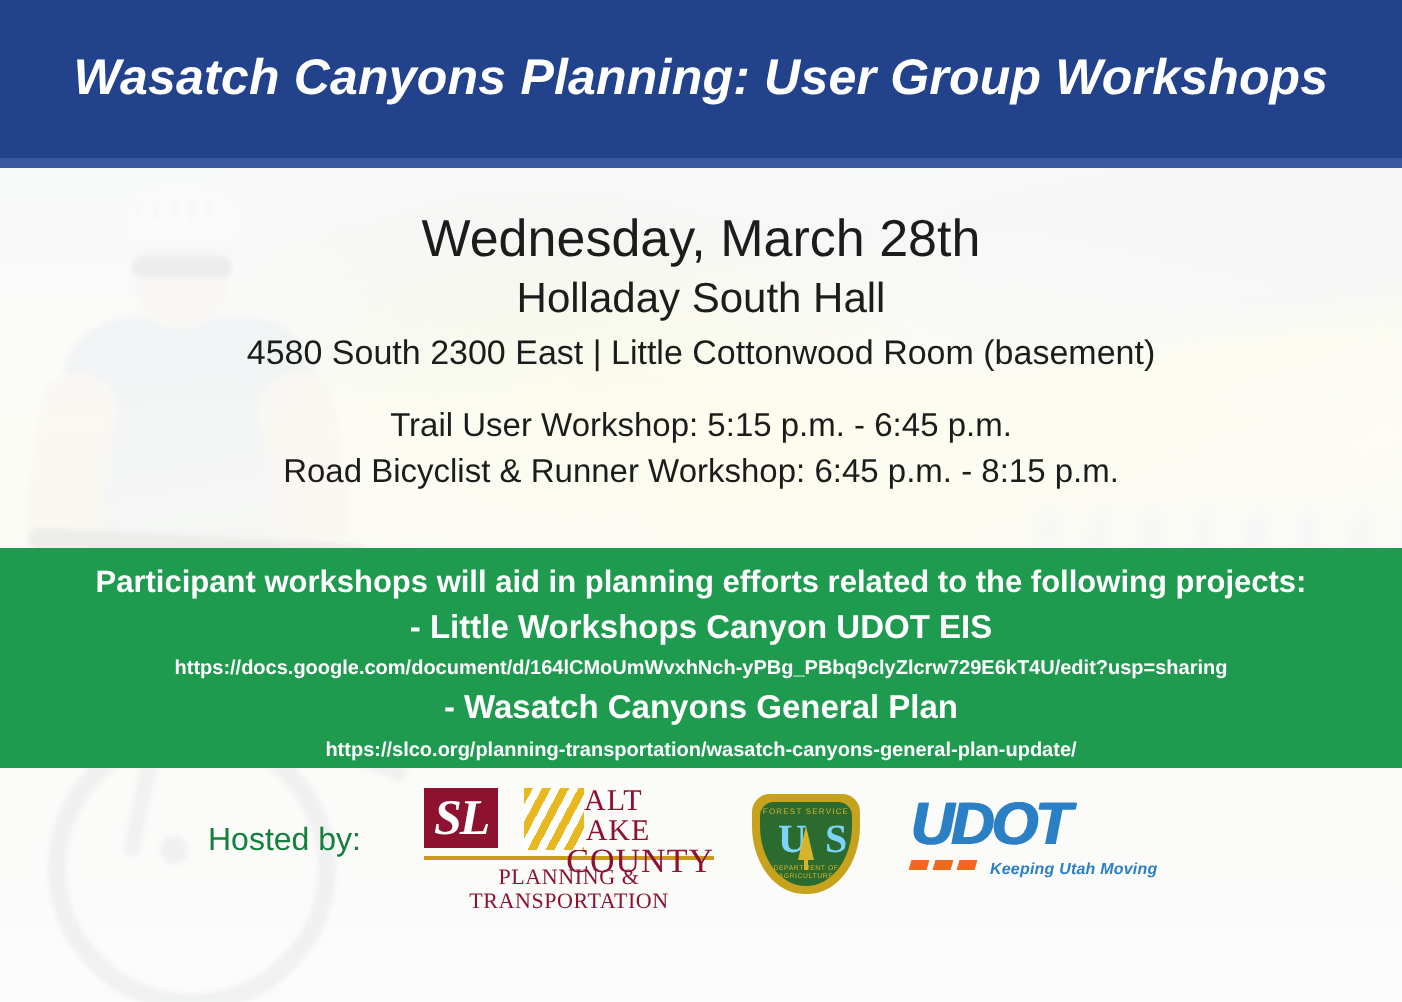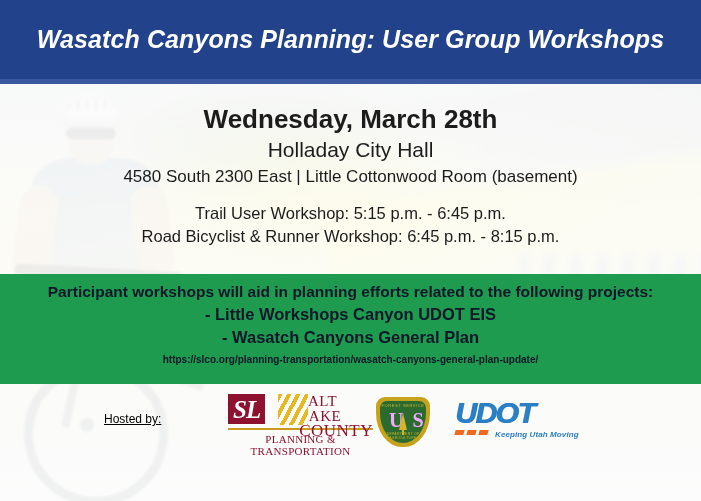--- a/index.html
+++ b/index.html
@@ -276,21 +276,21 @@
     position: absolute;
     left: 0;
     top: 104px;
     width: 701px;
     text-align: center;
     z-index: 4;
     color: #1c1c1c;
   }
   .ev-date {
     font-size: 26px;
-    font-weight: bold;
+    font-weight: normal;
     line-height: 1.18;
   }
   .ev-venue {
     font-size: 21px;
     line-height: 1.25;
     margin-top: 2px;
   }
   .ev-address {
     font-size: 17px;
     line-height: 1.3;
@@ -313,21 +313,21 @@
   
   .green-band {
     position: absolute;
     left: 0;
     top: 274px;
     width: 701px;
     height: 110px;
     background: #1e9b4f;
     z-index: 4;
     text-align: center;
-    color: #0f172a;
+    color: #ffffff;
   }
   .gb-intro {
     font-size: 15.5px;
     font-weight: bold;
     padding-top: 8px;
     line-height: 1.3;
   }
   .gb-project {
     font-size: 16.5px;
     font-weight: bold;
@@ -352,29 +352,28 @@
     width: 701px;
     height: 117px;
     z-index: 4;
     display: flex;
     align-items: center;
   }
   .hosted-by {
     position: absolute;
     left: 104px;
     top: 28px;
-    font-size: 12px;
-    color: #000000;
-    text-decoration: underline;
+    font-size: 16px;
+    color: #15803d;
   }
 
   
   .slco-logo {
     position: absolute;
-    left: 228px;
+    left: 212px;
     top: 10px;
     width: 145px;
     height: 56px;
   }
   .slco-top {
     position: relative;
     display: flex;
     align-items: flex-start;
     height: 33px;
   }
@@ -485,21 +484,21 @@
     font-size: 3.4px;
     letter-spacing: 0.3px;
     font-family: "Liberation Sans", sans-serif;
   }
   .shield-us {
     position: absolute;
     left: 0;
     top: 9px;
     width: 46px;
     text-align: center;
-    color: #f0abfc;
+    color: #7dd3fc;
     font-family: "Liberation Serif", serif;
     font-weight: bold;
     font-size: 20px;
     letter-spacing: 9px;
     text-indent: 9px;
     line-height: 1;
   }
   .shield-tree {
     position: absolute;
     left: 19px;
@@ -600,32 +599,33 @@
 
     <div class="photo-veil"></div>
   </div>
 
   <div class="header-band"></div>
   <div class="header-underline"></div>
   <div class="header-title">Wasatch Canyons Planning: User Group Workshops</div>
 
   <div class="details">
     <div class="ev-date">Wednesday, March 28th</div>
-    <div class="ev-venue">Holladay City Hall</div>
+    <div class="ev-venue">Holladay South Hall</div>
     <div class="ev-address">4580 South 2300 East | Little Cottonwood Room (basement)</div>
   </div>
 
   <div class="sessions">
     <div class="sess-line">Trail User Workshop: 5:15 p.m. - 6:45 p.m.</div>
     <div class="sess-line">Road Bicyclist &amp; Runner Workshop: 6:45 p.m. - 8:15 p.m.</div>
   </div>
 
   <div class="green-band">
     <div class="gb-intro">Participant workshops will aid in planning efforts related to the following projects:</div>
     <div class="gb-project">- Little Workshops Canyon UDOT EIS</div>
+    <div class="gb-url">https://docs.google.com/document/d/164lCMoUmWvxhNch-yPBg_PBbq9clyZlcrw729E6kT4U/edit?usp=sharing</div>
     <div class="gb-project">- Wasatch Canyons General Plan</div>
     <div class="gb-url gb-url2">https://slco.org/planning-transportation/wasatch-canyons-general-plan-update/</div>
   </div>
 
   <div class="footer">
 
     <div class="hosted-by">Hosted by:</div>
 
     <div class="slco-logo">
       <div class="slco-top">

